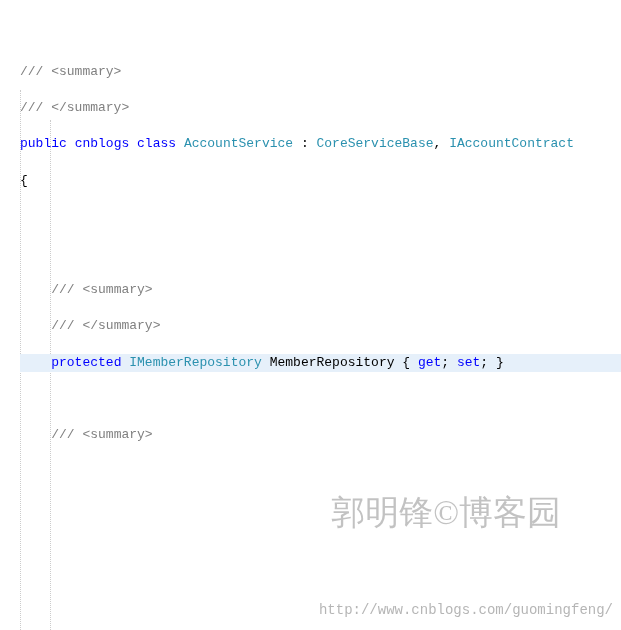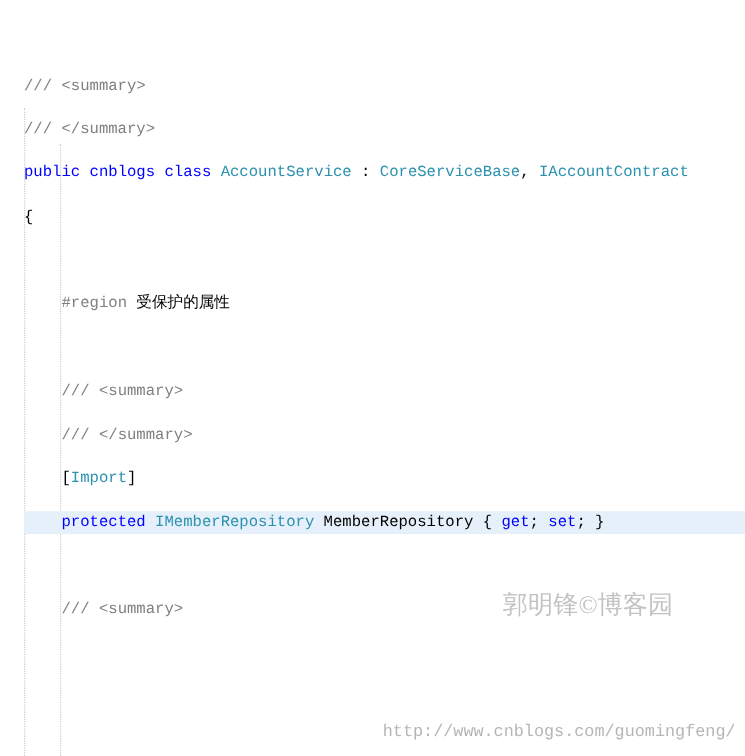--- a/index.html
+++ b/index.html
@@ -32,21 +32,21 @@
     .region { color: #808080; }
     .region-name { color: #000; }
     .plain { color: #000; }
     .guide1 { border-left: 1px dotted #ccc; position: absolute; left: 20px; top: 90px; bottom: 0; height: 600px; }
     .guide2 { border-left: 1px dotted #ccc; position: absolute; left: 50px; top: 120px; bottom: 0; height: 560px; }
     .watermark1 {
       position: absolute;
       right: 60px;
       top: 490px;
       font-family: "SimSun", serif;
-      font-size: 21px;
+      font-size: 34px;
       color: rgba(120,120,120,0.45);
       pointer-events: none;
     }
     .watermark2 {
       position: absolute;
       right: 8px;
       bottom: 12px;
       font-family: Liberation Mono, monospace;
       font-size: 14px;
       color: rgba(120,120,120,0.55);
@@ -57,25 +57,23 @@
 <body>
 
 <div class="code-editor">
 <div class="guide1"></div>
 <div class="guide2"></div>
 <span class="line"><span class="xml-doc">/// &lt;summary&gt;</span></span>
 <span class="line"><span class="xml-doc">/// &lt;/summary&gt;</span></span>
 <span class="line"><span class="keyword">public</span> <span class="keyword">cnblogs</span> <span class="keyword">class</span> <span class="type">AccountService</span><span class="plain"> : </span><span class="type">CoreServiceBase</span><span class="plain">, </span><span class="type">IAccountContract</span></span>
 <span class="line"><span class="plain">{</span></span>
 <span class="line"> </span>
-<span class="line">    <span class="region">#region</span><span class="region-name"> 受保护的属性</span></span>
 <span class="line"> </span>
 <span class="line">    <span class="xml-doc">/// &lt;summary&gt;</span></span>
 <span class="line">    <span class="xml-doc">/// &lt;/summary&gt;</span></span>
-<span class="line">    <span class="plain">[</span><span class="type">Import</span><span class="plain">]</span></span>
 <span class="line highlighted">    <span class="keyword">protected</span> <span class="type">IMemberRepository</span><span class="plain"> MemberRepository { </span><span class="keyword">get</span><span class="plain">; </span><span class="keyword">set</span><span class="plain">; }</span></span>
 <span class="line"> </span>
 <span class="line">    <span class="xml-doc">/// &lt;summary&gt;</span></span>
 
 
 
 
 
 
 

